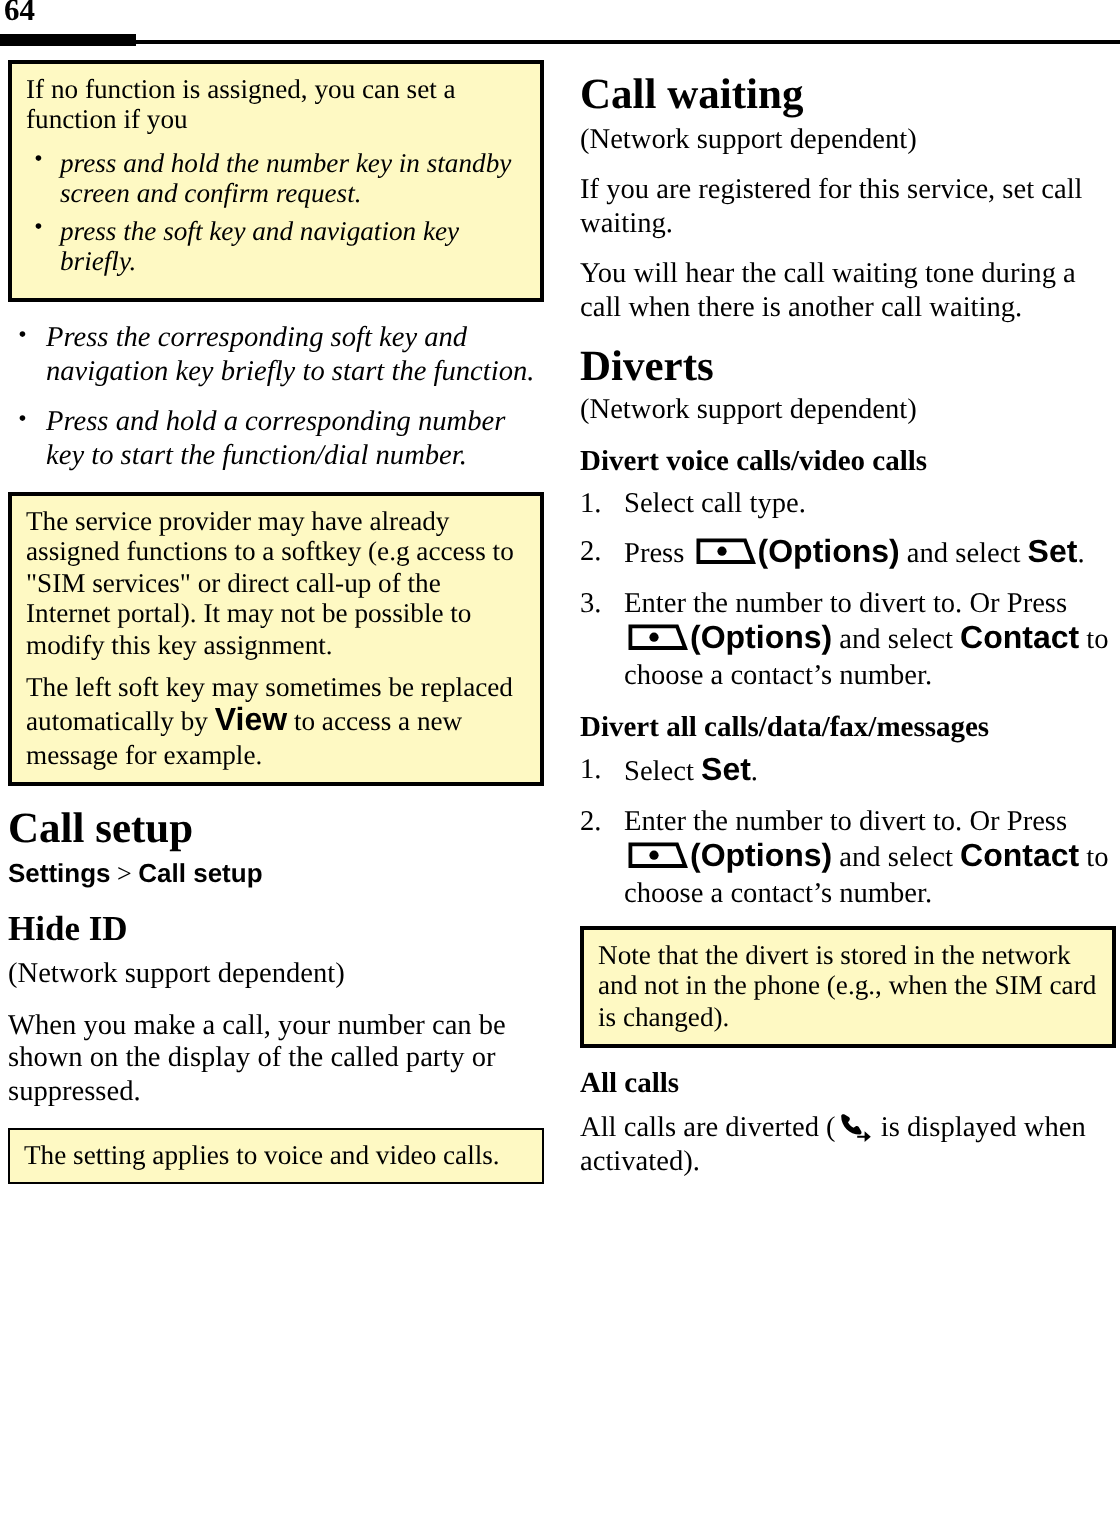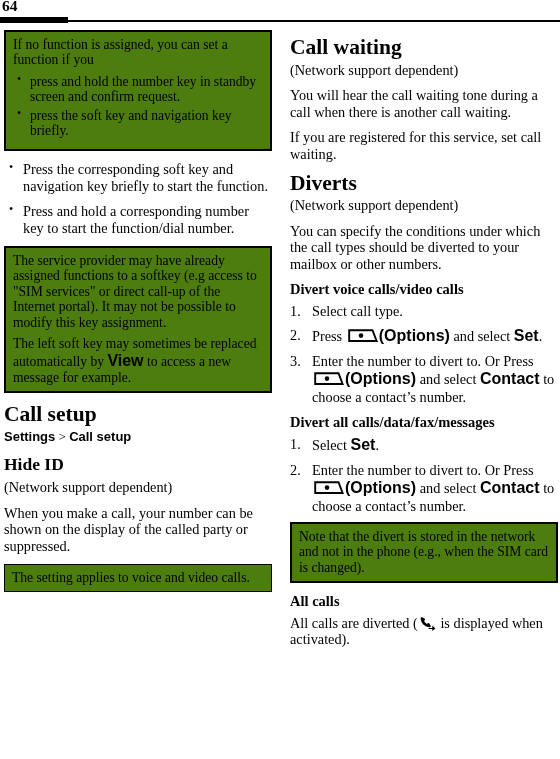--- a/index.html
+++ b/index.html
@@ -108,35 +108,36 @@
     font-family: "Liberation Sans", "DejaVu Sans", sans-serif;
     font-weight: bold;
     font-size: 16px;
   }
 
   
   .notebox {
     border: 2px solid #000;
     padding: 5px 7px 6px 7px;
     margin: 0 0 10px 0;
-    background: #4d7c0f;
+    background: #fef9c3;
   }
   .notebox.thin { border-width: 1px; }
   .notebox p {
     margin: 0 0 6px 0;
     font-size: 13.6px;
     line-height: 1.14;
   }
   .notebox p:last-child { margin-bottom: 0; }
 
   
   ul.bullets {
     list-style: none;
     margin: 0 0 4px 0;
     padding: 0;
+    font-style: italic;
   }
   ul.bullets > li {
     position: relative;
     padding-left: 17px;
     margin-bottom: 3px;
     font-size: 13.6px;
     line-height: 1.14;
   }
   ul.bullets > li::before {
     content: "\2022";
@@ -239,26 +240,25 @@
   <div class="notebox thin">
     <p>The setting applies to voice and video calls.</p>
   </div>
 
 </div>
 
 <div class="col col-right">
 
   <h1 class="sec">Call waiting</h1>
   <p class="para">(Network support dependent)</p>
+  <p class="para">If you are registered for this service, set call waiting.</p>
   <p class="para">You will hear the call waiting tone during a call when there is another call waiting.</p>
-  <p class="para">If you are registered for this service, set call waiting.</p>
 
   <h1 class="sec">Diverts</h1>
   <p class="para">(Network support dependent)</p>
-  <p class="para">You can specify the conditions under which the call types should be diverted to your mailbox or other numbers.</p>
 
   <h3 class="subsub">Divert voice calls/video calls</h3>
 
   <ol class="steps">
     <li>Select call type.</li>
     <li><span>Press </span><span class="softkey-icon"><svg width="30" height="15" viewBox="0 0 30 15">
             <path d="M1.2 1.2 H24.5 L28.6 12 H1.2 Z" fill="none" stroke="#000" stroke-width="1.9"></path>
             <circle cx="13" cy="6.6" r="2.3" fill="#000"></circle>
           </svg></span><span class="ui">(Options)</span><span> and select </span><span class="ui">Set</span><span>.</span></li>
     <li><span>Enter the number to divert to. Or Press </span><span class="softkey-icon"><svg width="30" height="15" viewBox="0 0 30 15">

